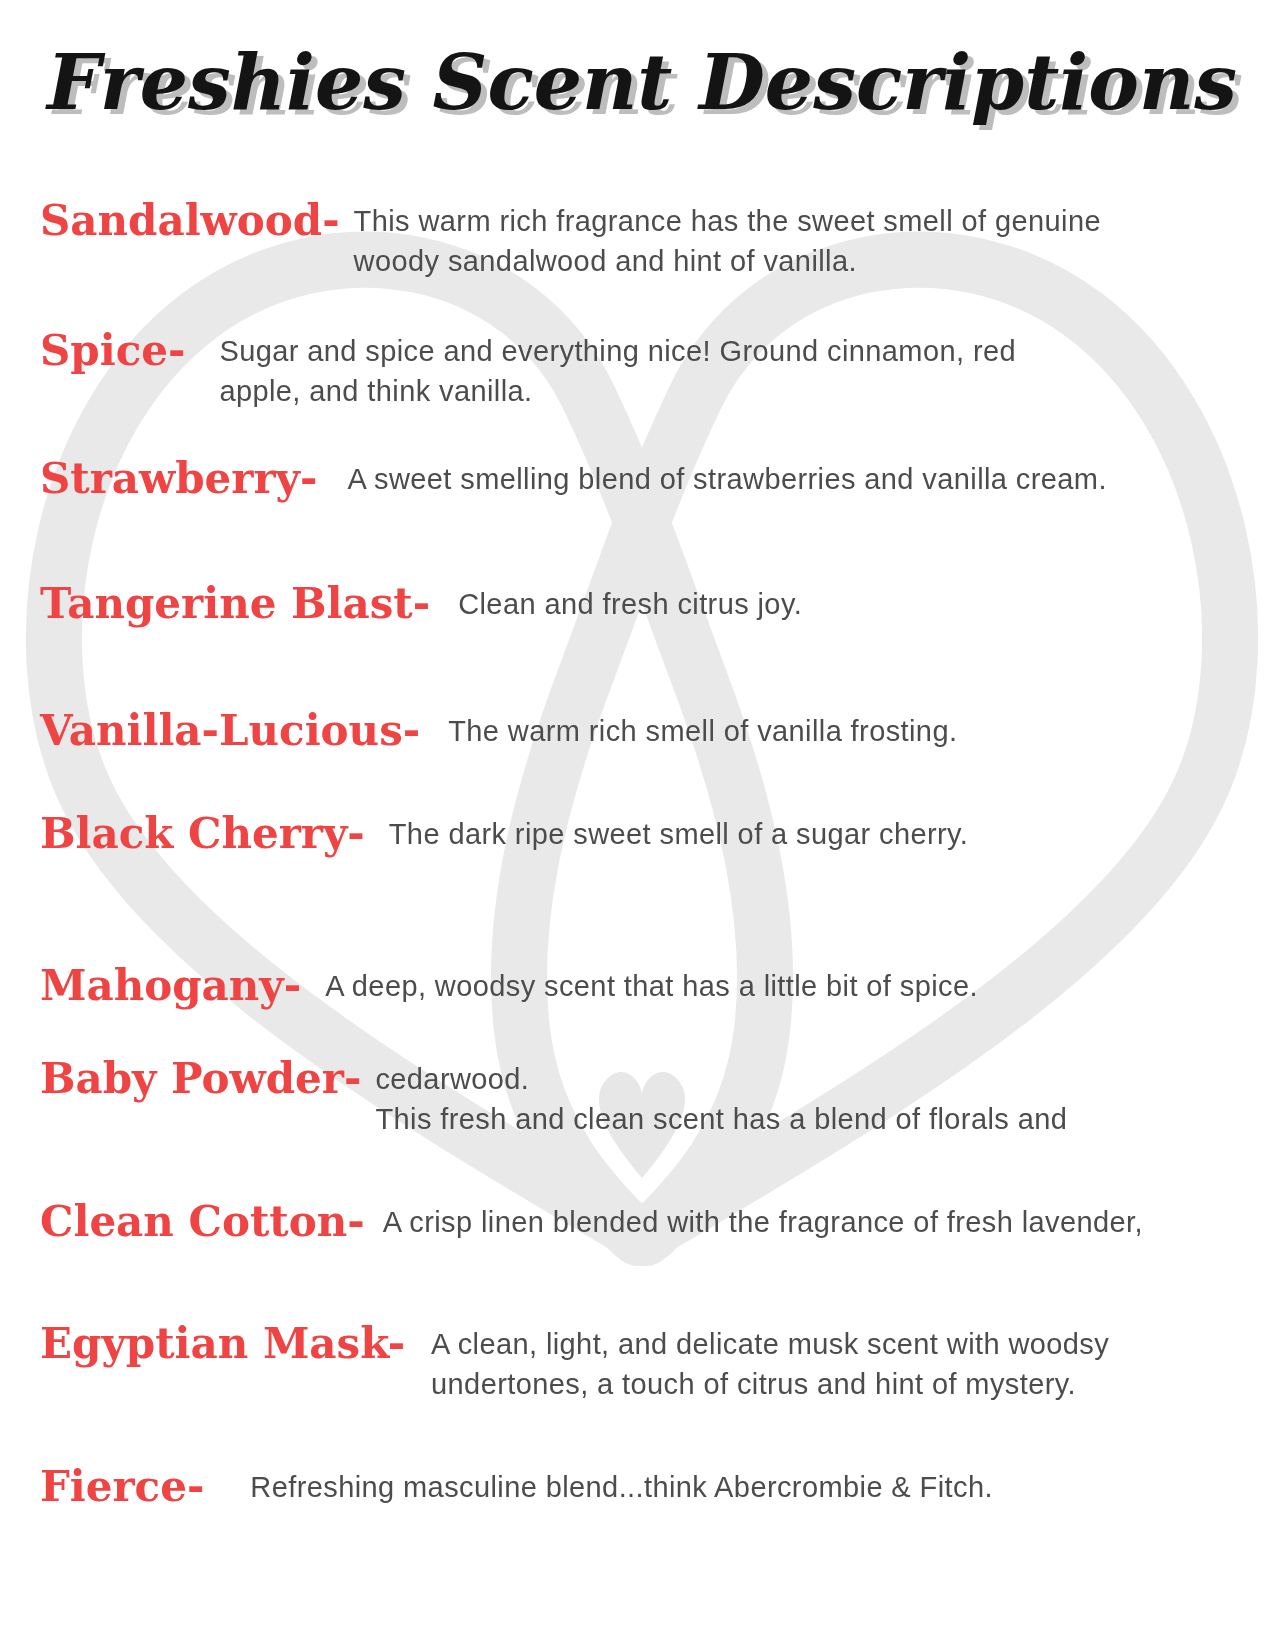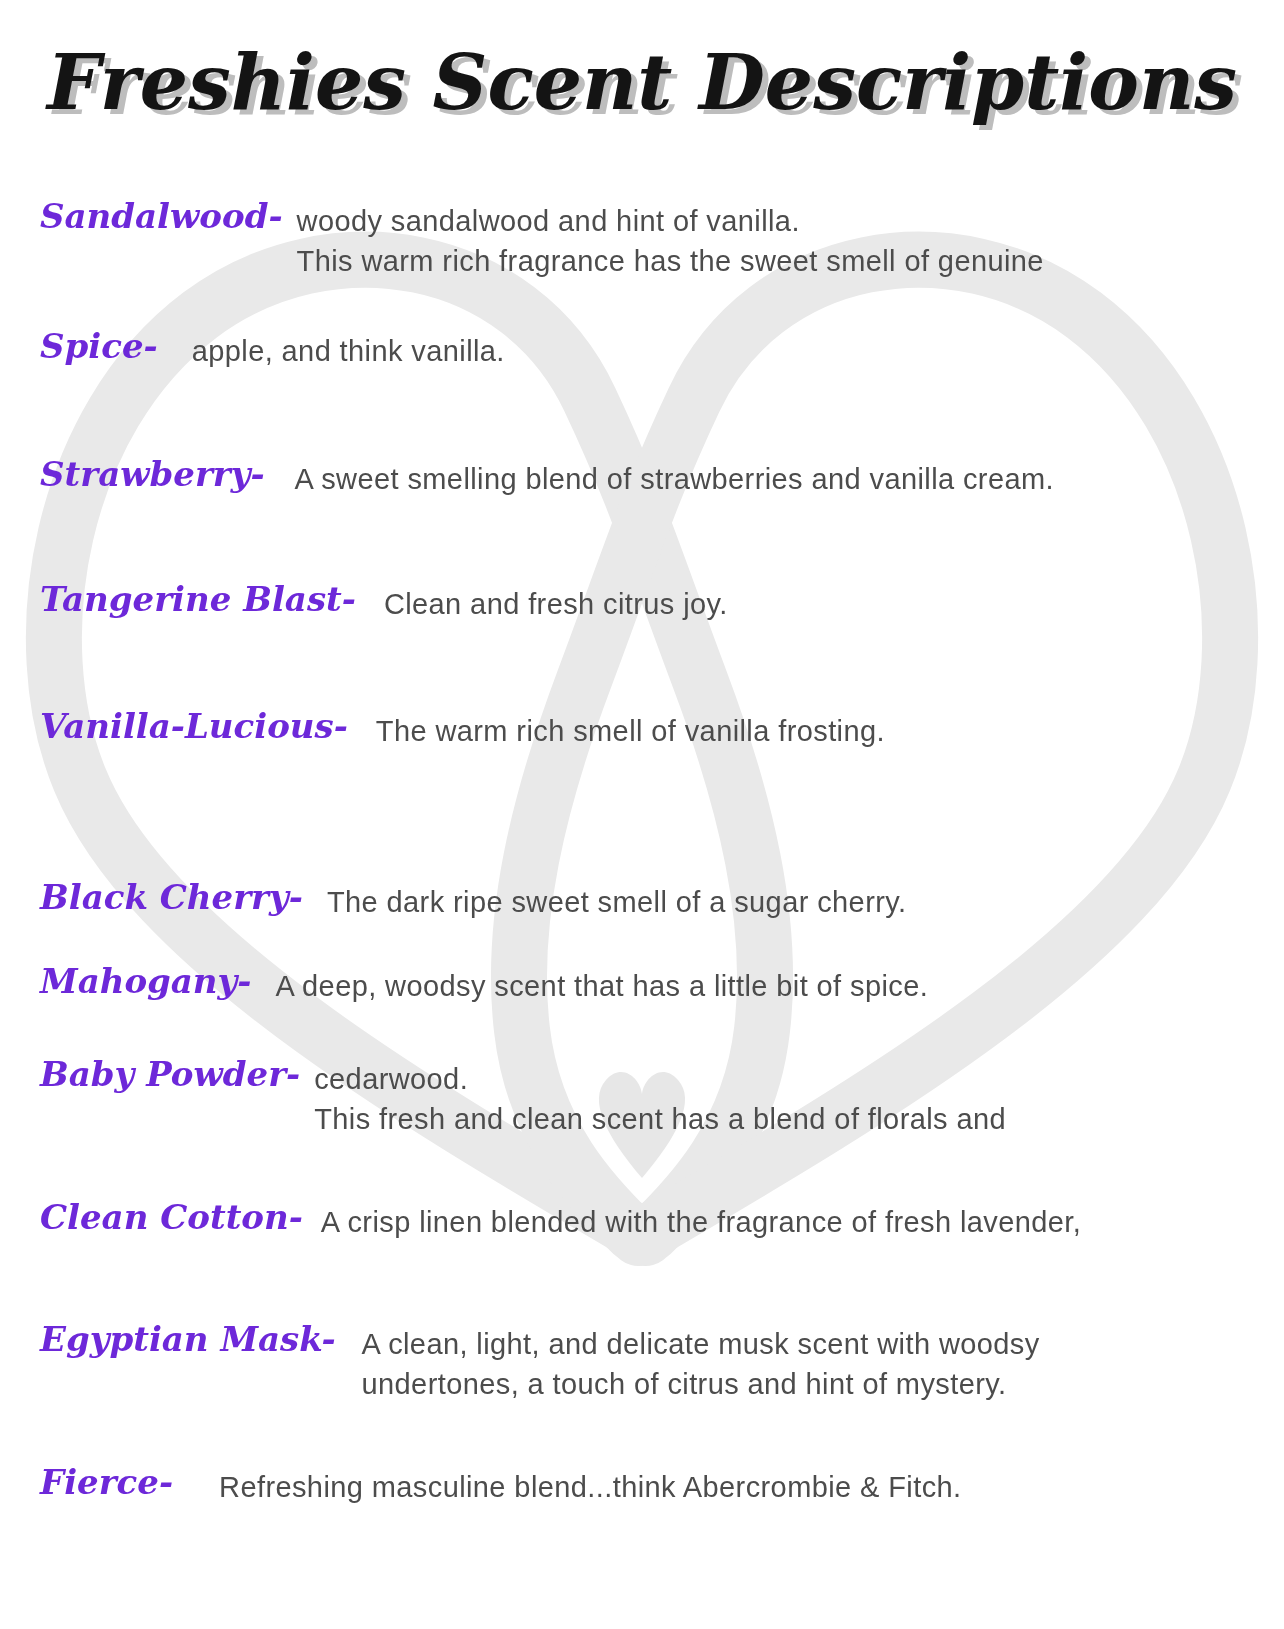--- a/index.html
+++ b/index.html
@@ -23,23 +23,23 @@
     color:#141414;
     text-shadow:6px 5px 0 #bdbdbd;
     white-space:nowrap;
   }
   .row{
     position:absolute;left:40px;
     display:flex;align-items:flex-start;
   }
   .name{
     font-family:"DejaVu Serif",serif;
-    font-style:italic;font-weight:700;
-    font-size:34px;line-height:1.15;
-    color:#6d28d9;
+    font-weight:700;
+    font-size:42px;line-height:1.15;
+    color:#ef4444;
     white-space:nowrap;
     flex:0 0 auto;
   }
   .desc{
     margin-top:4px;
     font-size:29px;line-height:40px;
     letter-spacing:0.4px;
     color:#4c4c4c;
   }
   .dl{display:block;white-space:nowrap;}
@@ -77,28 +77,29 @@
       C 696 1100, 678 1136, 642 1178 Z"></path>
   </svg>
 
   <div class="content">
 
     <div class="title">Freshies Scent Descriptions</div>
 
     <div class="row" style="top:197px">
       <div class="name" style="margin-right:14px">Sandalwood-</div>
       <div class="desc">
+        <span class="dl">This warm rich fragrance has the sweet smell of genuine</span>
         <span class="dl">woody sandalwood and hint of vanilla.</span>
-        <span class="dl">This warm rich fragrance has the sweet smell of genuine</span>
       </div>
     </div>
 
     <div class="row" style="top:327px">
       <div class="name" style="margin-right:34px">Spice-</div>
       <div class="desc">
+        <span class="dl">Sugar and spice and everything nice! Ground cinnamon, red</span>
         <span class="dl">apple, and think vanilla.</span>
       </div>
     </div>
 
     <div class="row" style="top:455px">
       <div class="name" style="margin-right:30px">Strawberry-</div>
       <div class="desc">
         <span class="dl">A sweet smelling blend of strawberries and vanilla cream.</span>
       </div>
     </div>
@@ -110,21 +111,21 @@
       </div>
     </div>
 
     <div class="row" style="top:707px">
       <div class="name" style="margin-right:28px">Vanilla-Lucious-</div>
       <div class="desc">
         <span class="dl">The warm rich smell of vanilla frosting.</span>
       </div>
     </div>
 
-    <div class="row" style="top:878px">
+    <div class="row" style="top:810px">
       <div class="name" style="margin-right:24px">Black Cherry-</div>
       <div class="desc">
         <span class="dl">The dark ripe sweet smell of a sugar cherry.</span>
       </div>
     </div>
 
     <div class="row" style="top:962px">
       <div class="name" style="margin-right:24px">Mahogany-</div>
       <div class="desc">
         <span class="dl">A deep, woodsy scent that has a little bit of spice.</span>

